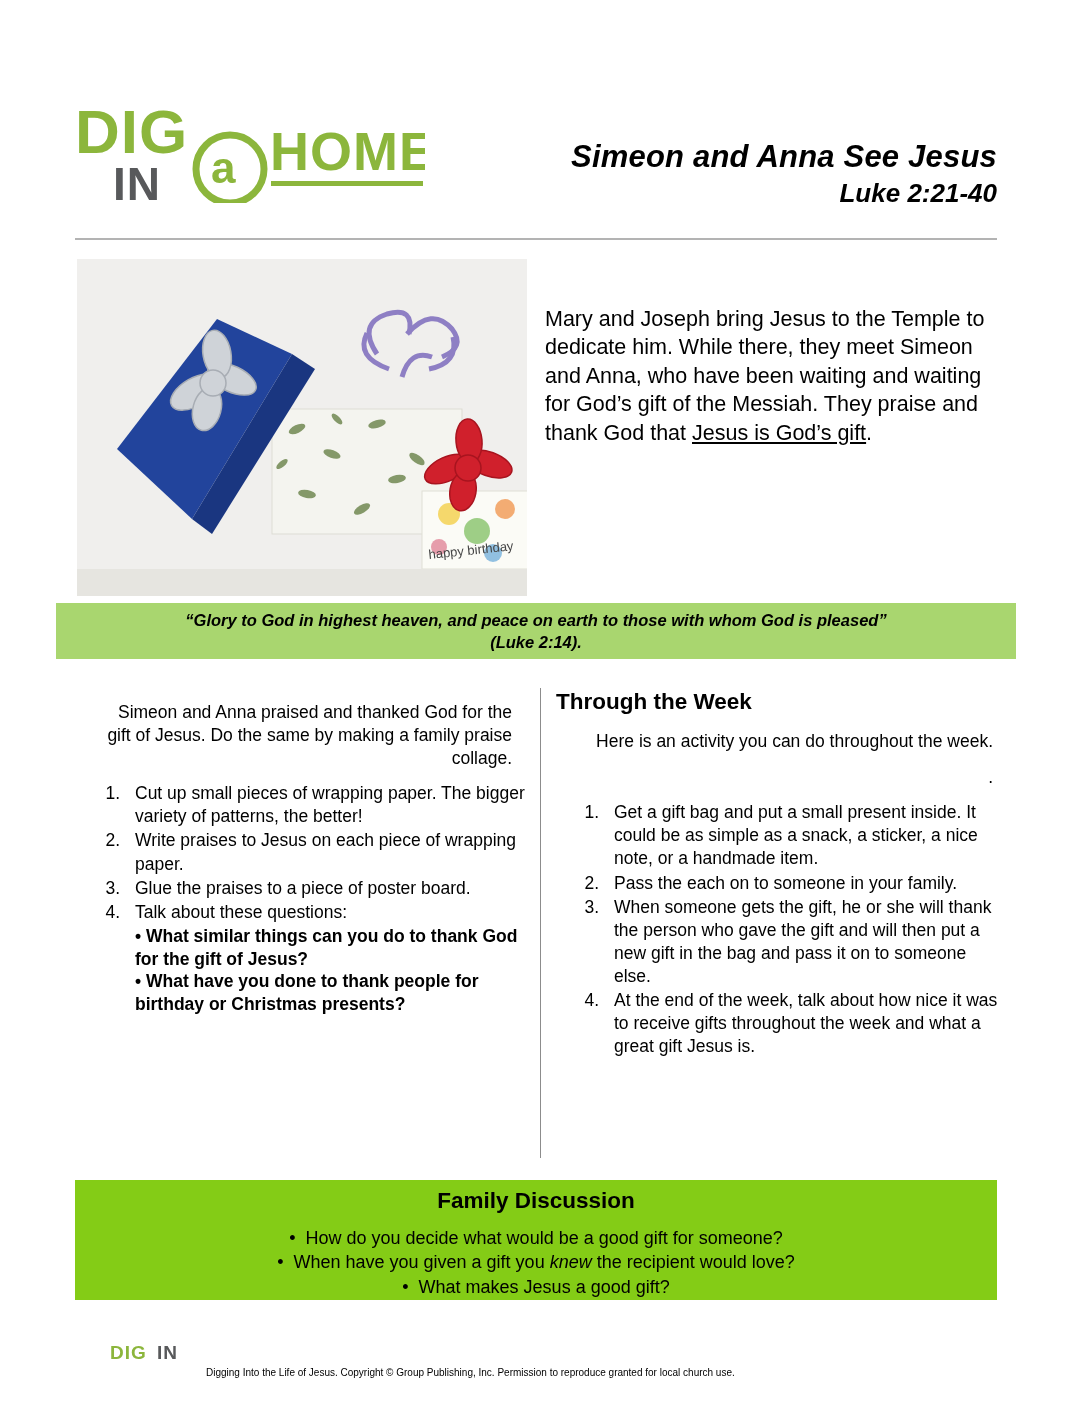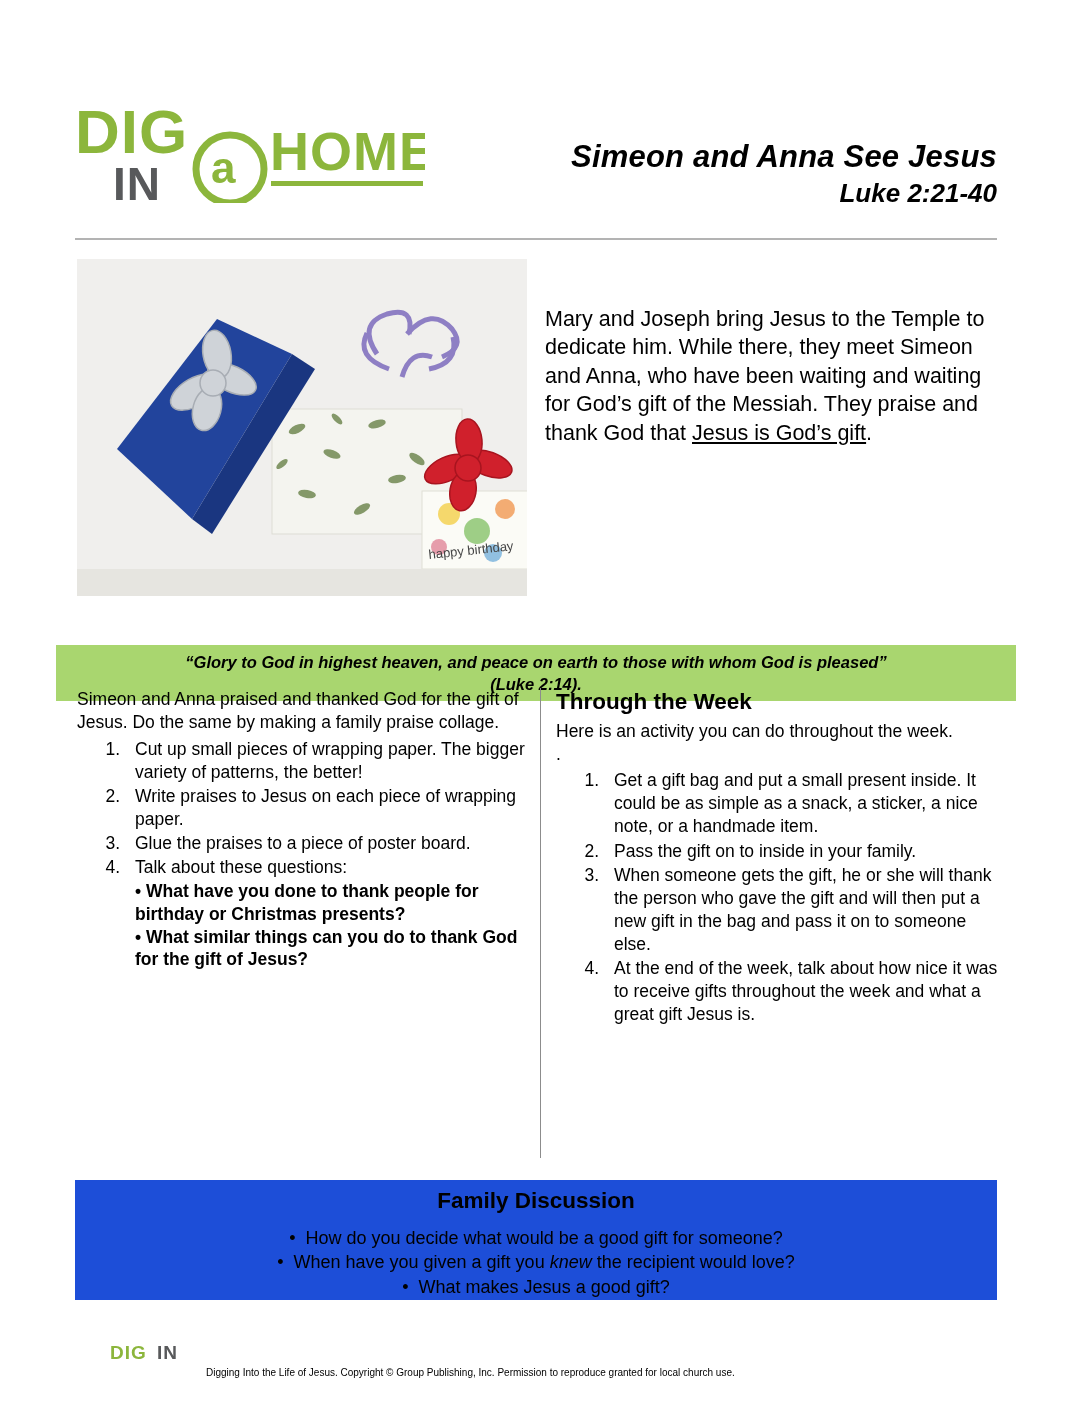--- a/index.html
+++ b/index.html
@@ -87,21 +87,21 @@
     text-align: left;
     font-size: 21.5px;
     line-height: 1.32;
   }
   .summary u { text-decoration: underline; }
 
   
   .verse-bar {
     position: absolute;
     left: 56px;
-    top: 645px;
+    top: 603px;
     width: 960px;
     height: 56px;
     background: #a8d островов;
   }
   .verse-bar {
     background: #a9d66f;
     display: flex;
     align-items: center;
     justify-content: center;
   }
@@ -131,23 +131,24 @@
   }
   .col-left { left: 77px; width: 448px; }
   .col-right { left: 556px; width: 450px; }
 
   .col h2 {
     font-size: 22.5px;
     font-weight: bold;
     margin: 0 0 3px 0;
   }
   .col p {
-    margin: 0;
+    margin: 13px;
     font-size: 17.5px;
     line-height: 1.3;
+    text-align: right;
   }
   .col ol {
     margin: 4px 0 0 0;
     padding-left: 48px;
   }
   .col ol li {
     margin-bottom: 1px;
     padding-left: 10px;
     line-height: 1.32;
   }
@@ -157,21 +158,21 @@
   }
   .bold-q div { line-height: 1.3; }
 
   
   .family {
     position: absolute;
     left: 75px;
     top: 1180px;
     width: 922px;
     height: 120px;
-    background: #1d4ed8;
+    background: #84cc16;
     text-align: center;
     padding-top: 8px;
     box-sizing: border-box;
   }
   .family h2 {
     margin: 0 0 2px 0;
     font-size: 22.5px;
     font-weight: bold;
   }
   .family ul {
@@ -303,34 +304,34 @@
 
   <div class="col col-left">
     <p>Simeon and Anna praised and thanked God for the gift of Jesus. Do the same by making a family praise collage.</p>
     <ol>
       <li>Cut up small pieces of wrapping paper. The bigger variety of patterns, the better!</li>
       <li>Write praises to Jesus on each piece of wrapping paper.</li>
       <li>Glue the praises to a piece of poster board.</li>
       <li>
         <span>Talk about these questions:</span>
         <div class="bold-q">
+          <div>• What similar things can you do to thank God for the gift of Jesus?</div>
           <div>• What have you done to thank people for birthday or Christmas presents?</div>
-          <div>• What similar things can you do to thank God for the gift of Jesus?</div>
         </div>
       </li>
     </ol>
   </div>
 
   <div class="col col-right">
     <h2>Through the Week</h2>
     <p>Here is an activity you can do throughout the week.</p>
     <p>.</p>
     <ol>
       <li>Get a gift bag and put a small present inside. It could be as simple as a snack, a sticker, a nice note, or a handmade item.</li>
-      <li>Pass the gift on to inside in your family.</li>
+      <li>Pass the each on to someone in your family.</li>
       <li>When someone gets the gift, he or she will thank the person who gave the gift and will then put a new gift in the bag and pass it on to someone else.</li>
       <li>At the end of the week, talk about how nice it was to receive gifts throughout the week and what a great gift Jesus is.</li>
     </ol>
   </div>
 
   <div class="family">
     <h2>Family Discussion</h2>
     <ul>
       <li>
         <span class="bullet">•</span><span>How do you decide what would be a good gift for someone?</span>

